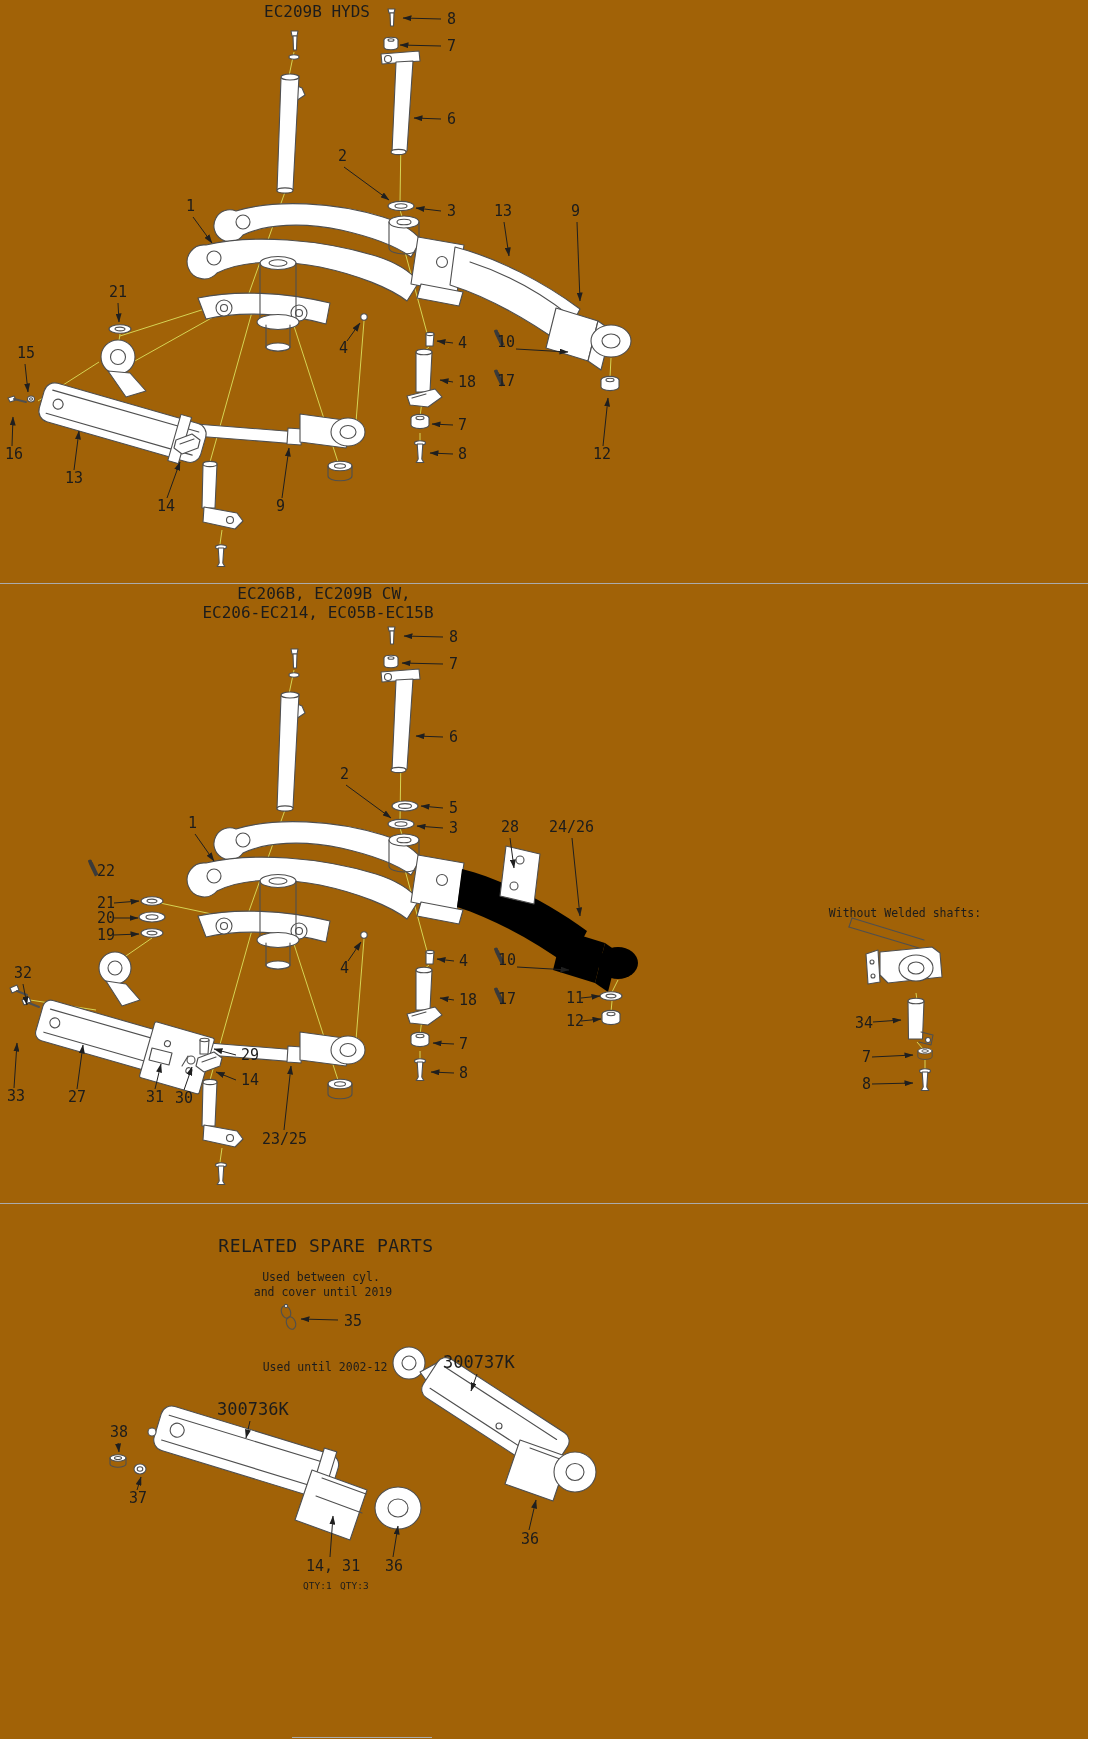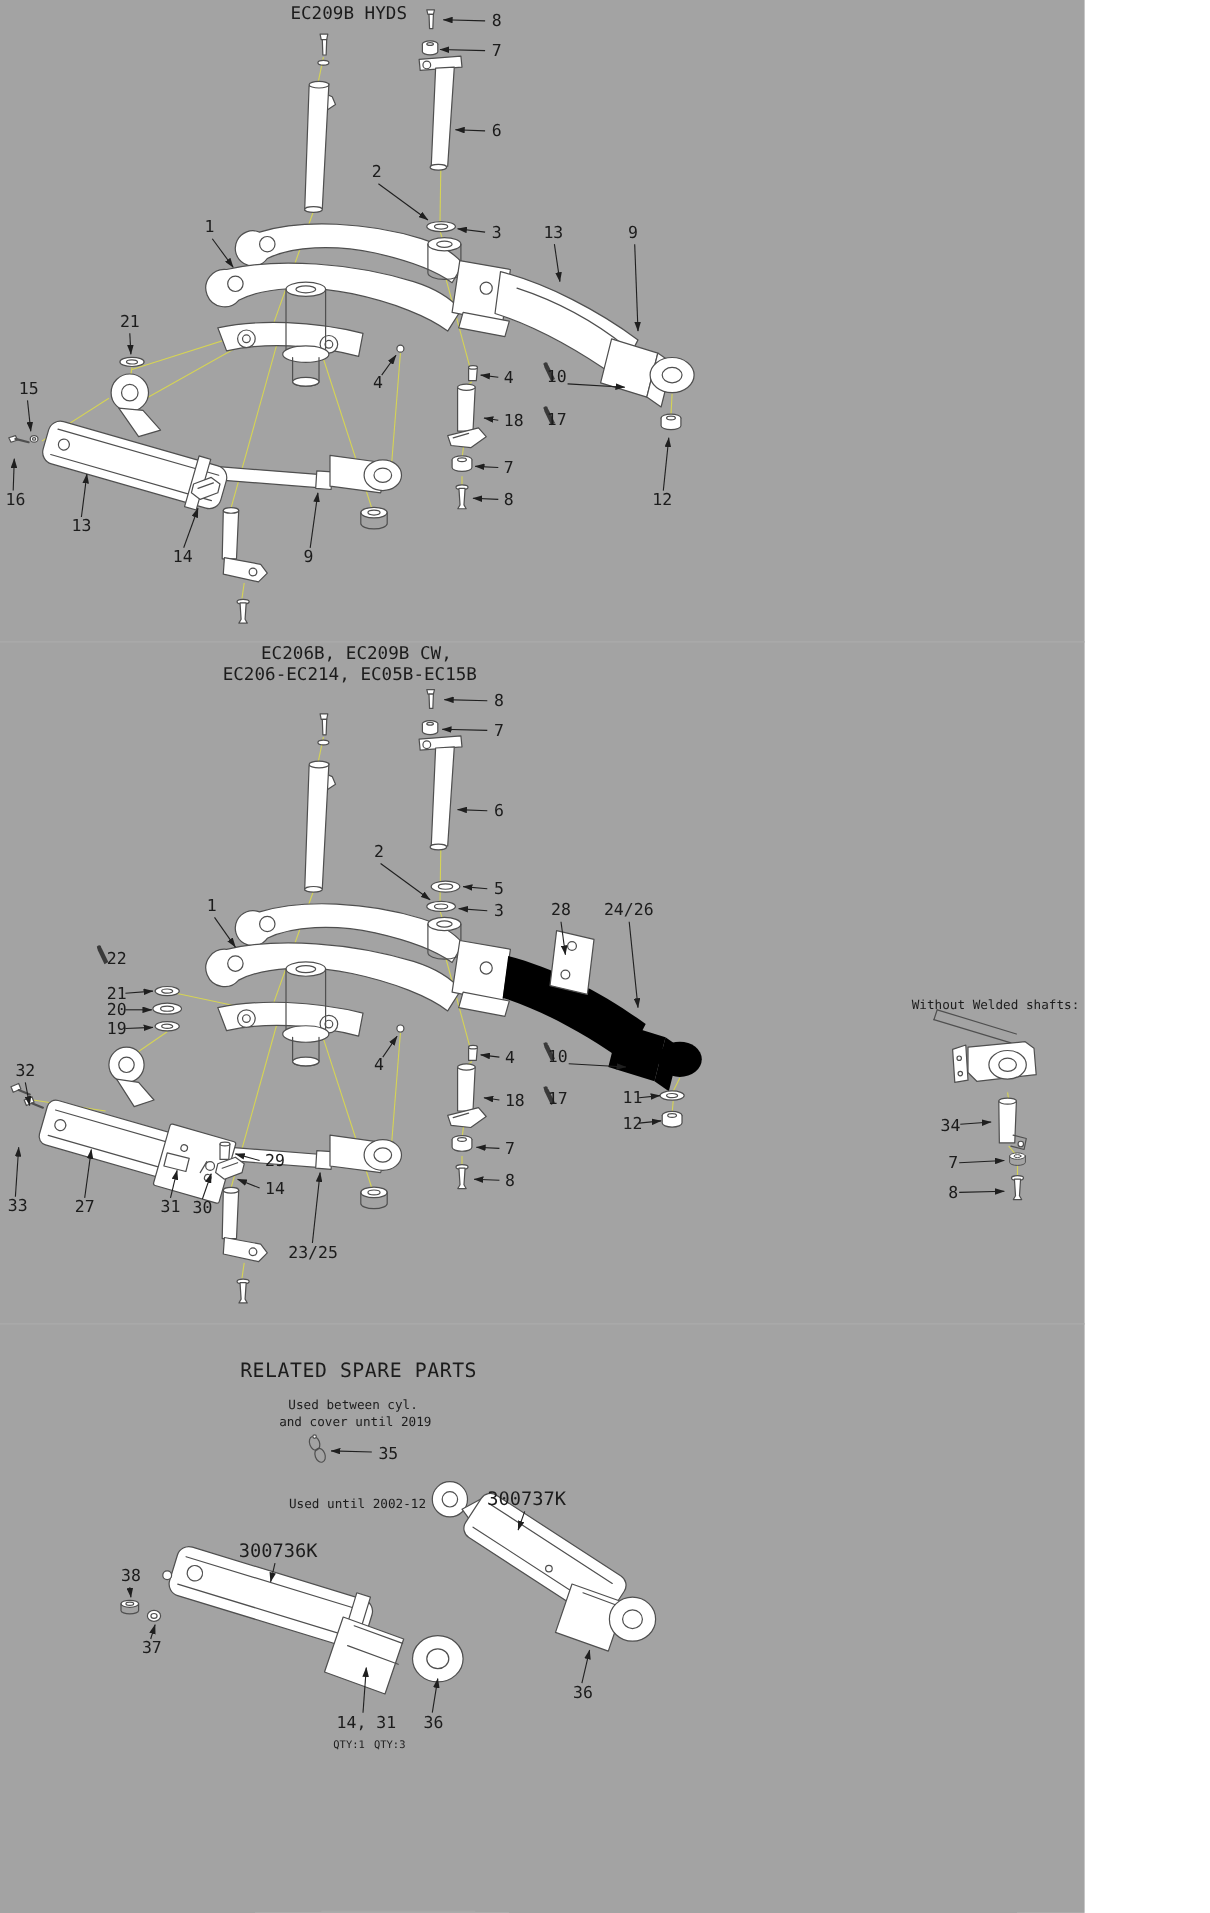--- a/index.html
+++ b/index.html
@@ -1,16 +1,16 @@
 <!DOCTYPE html>
 <html><head>
 <meta charset="utf-8">
 <style>
   html,body { margin:0; padding:0; background:#ffffff; }
-  .stage { position:relative; width:986px; height:1739px; background:#a3a3a3; overflow:hidden; }
+  .stage { position:relative; width:1088px; height:1739px; background:#a16207; overflow:hidden; }
   svg { display:block; }
 
   
   .parts { stroke:#4f4f4f; fill:#ffffff; stroke-width:1.1; stroke-linejoin:round; stroke-linecap:round; }
   .parts .nofill { fill:none; }
   .align  { stroke:#d6d454; stroke-width:1; fill:none; }
   .leader { stroke:#1f1f1f; stroke-width:1; }
   .divider { stroke:#ababab; stroke-width:1; }
   .iconfill { fill:#3a3a3a; stroke:none; }
 

